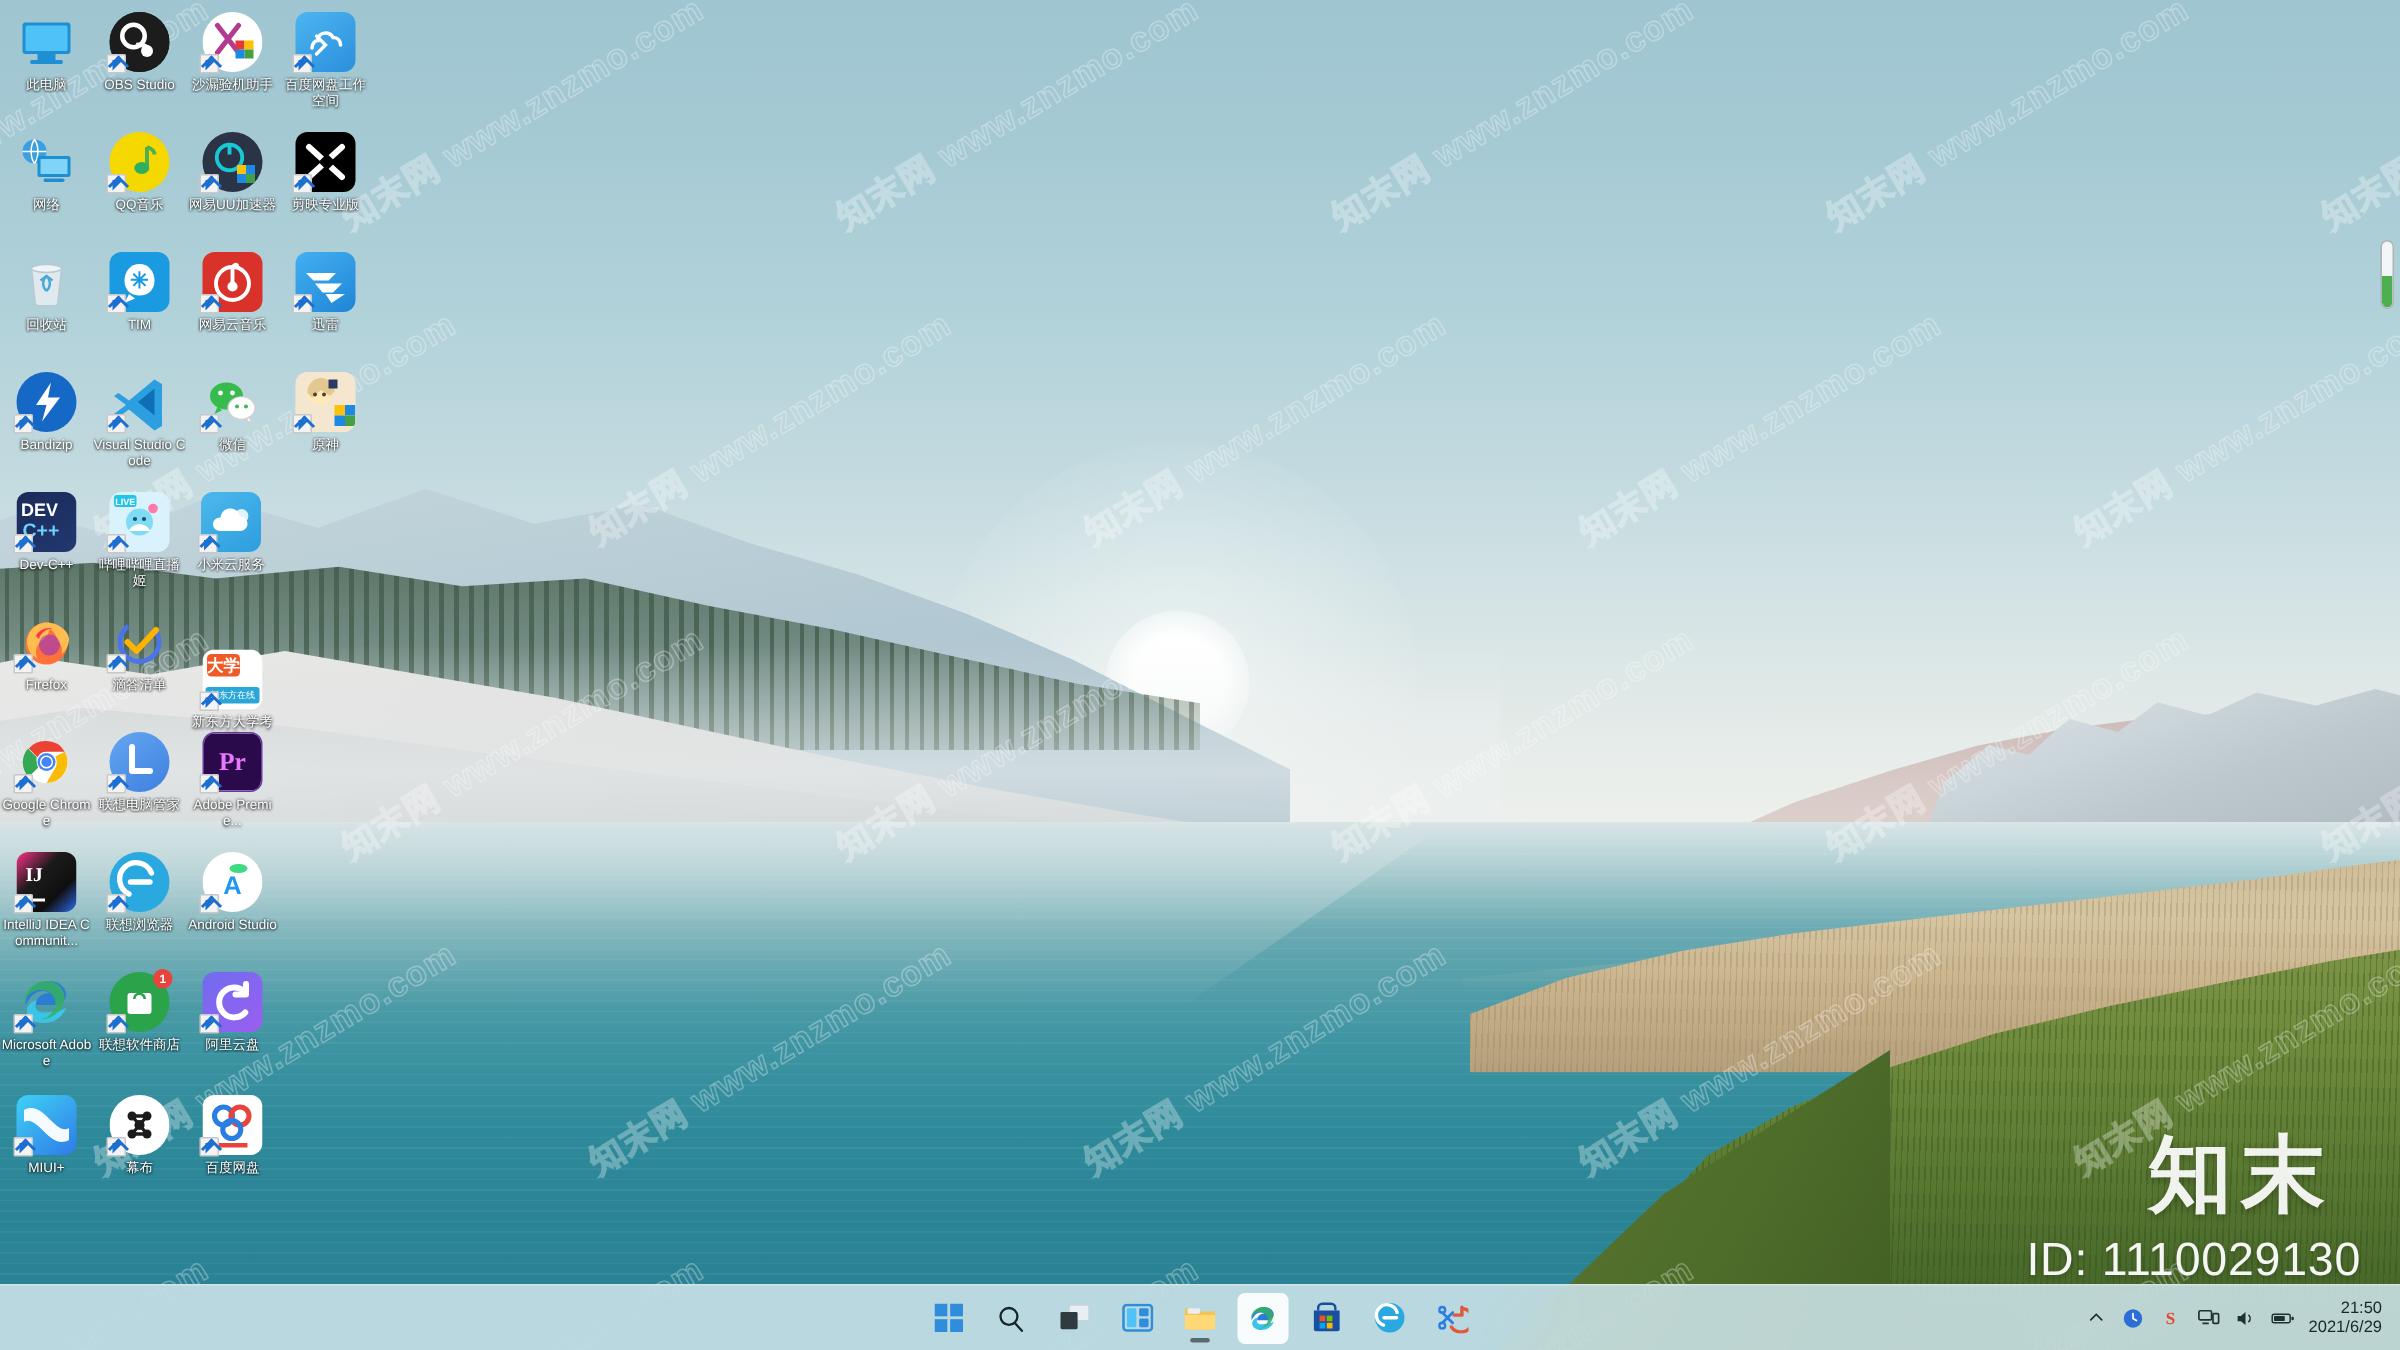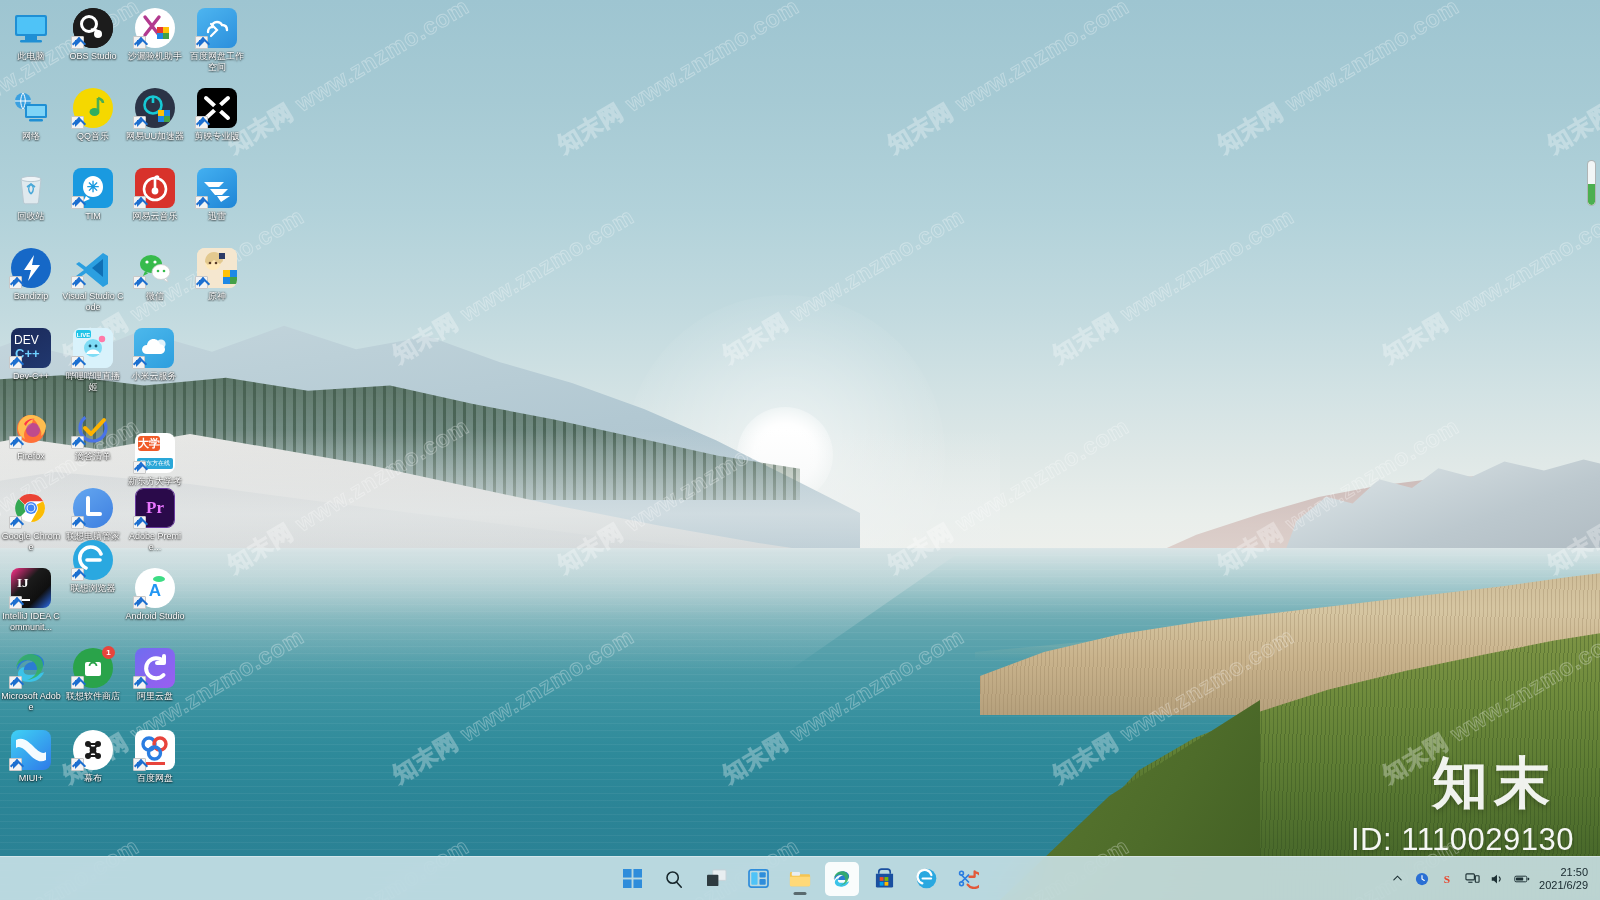--- a/index.html
+++ b/index.html
@@ -521,21 +521,21 @@
             <rect x="33" y="29" width="7" height="7" fill="#43a047"></rect>
           </svg></div>
         <div class="shortcut"></div>
       </div>
       <div class="lbl">原神</div>
     </div>
     <div class="dicon" style="left: 0px; top: 328px;">
       <div class="glyph">
         <div class="sq" style="">
           <div style="width:100%;height:100%;background:linear-gradient(150deg,#1b2a5a,#21386f);position:relative">
-      <div style="position:absolute;left:3px;top:5px;color:#fff;font-size:12px;font-weight:400;font-family:'Liberation Sans',sans-serif">DEV</div>
+      <div style="position:absolute;left:3px;top:5px;color:#fff;font-size:12px;font-weight:700;font-family:'Liberation Sans',sans-serif">DEV</div>
       <div style="position:absolute;left:4px;top:18px;color:#6fd0ff;font-size:13px;font-weight:700;font-family:'Liberation Sans',sans-serif">C++</div>
           </div>
         </div>
         <div class="shortcut"></div>
       </div>
       <div class="lbl">Dev-C++</div>
     </div>
     <div class="dicon" style="left: 62px; top: 328px;">
       <div class="glyph">
         <div class="sq" style="background:#d9f2fb"><svg width="40" height="40" viewBox="0 0 40 40">
@@ -629,21 +629,21 @@
         <div class="sq" style="">
           <div style="width:100%;height:100%;background:linear-gradient(135deg,#ff318c 0%,#1b1b1b 38%,#0f0f0f 70%,#2b6df0 100%);position:relative">
       <div style="position:absolute;left:6px;top:7px;color:#fff;font-size:13px;font-weight:700;font-family:'Liberation Serif',serif">IJ</div>
       <div style="position:absolute;left:6px;bottom:7px;width:13px;height:2.4px;background:#fff"></div>
           </div>
         </div>
         <div class="shortcut"></div>
       </div>
       <div class="lbl">IntelliJ IDEA Communit...</div>
     </div>
-    <div class="dicon" style="left: 62px; top: 540px;">
+    <div class="dicon" style="left: 62px; top: 568px;">
       <div class="glyph">
         <div class="ci" style="background:#2aa8e0">
           <div class="ctr">
             <svg width="30" height="30" viewBox="0 0 30 30">
       <path d="M23 9A11 11 0 108 23" stroke="#fff" stroke-width="3.6" fill="none" stroke-linecap="round"></path>
       <path d="M9 15h13" stroke="#fff" stroke-width="3.6" stroke-linecap="round"></path>
             </svg>
           </div>
         </div>
         <div class="shortcut"></div>

